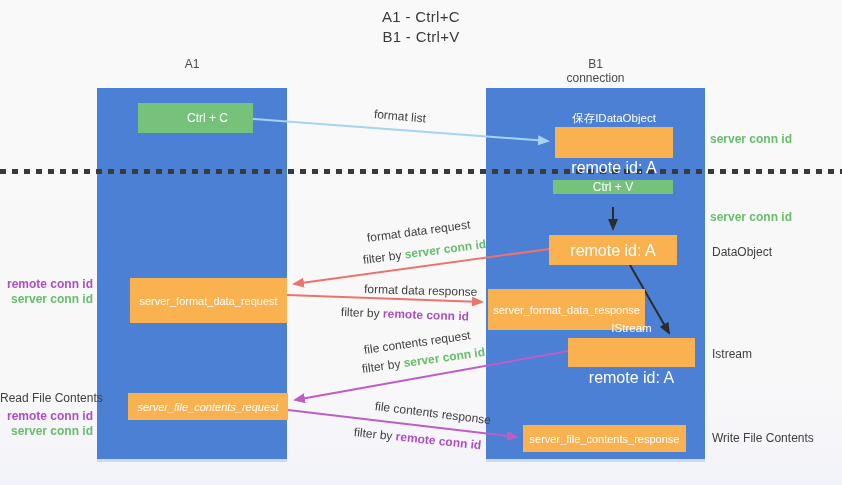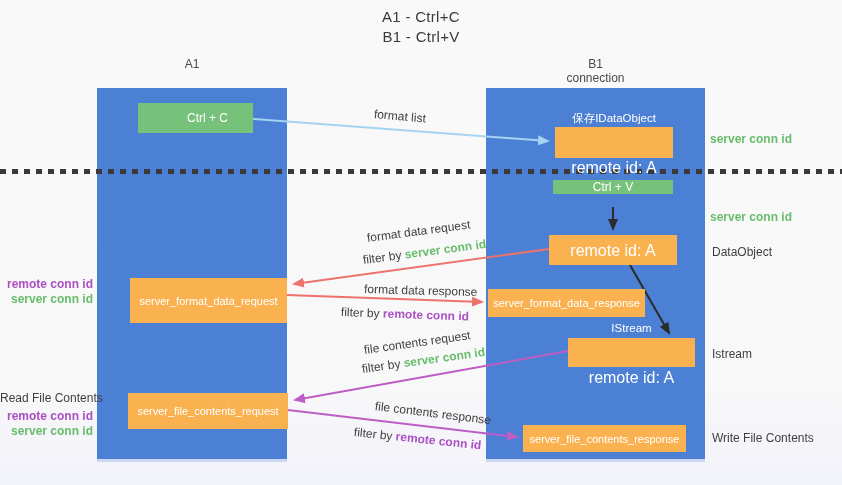--- a/index.html
+++ b/index.html
@@ -91,28 +91,28 @@
   </div>
 
   <div class="node green" style="left:553px; top:180px; width:120px; height:14px;">Ctrl + V</div>
 
   <div class="node orange" style="left:549px; top:235px; width:128px; height:30px;">
     <div class="l2">remote id: A</div>
   </div>
 
   <div class="node orange single" style="left:130px; top:278px; width:157px; height:45px;">server_format_data_request</div>
 
-  <div class="node orange single" style="left:488px; top:289px; width:157px; height:28px;">server_format_data_response</div>
+  <div class="node orange single" style="left:488px; top:289px; width:157px; height:41px;">server_format_data_response</div>
 
   <div class="node orange" style="left:568px; top:338px; width:127px; height:29px;">
     <div class="l1">IStream</div>
     <div class="l2">remote id: A</div>
   </div>
 
-  <div class="node orange single" style="left:128px; top:393px; width:160px; height:36px;">server_file_contents_request</div>
+  <div class="node orange single" style="left:128px; top:393px; width:160px; height:27px;font-style:italic;">server_file_contents_request</div>
 
   <div class="node orange single" style="left:523px; top:425px; width:163px; height:27px;">server_file_contents_response</div>
 
   <div class="alabel" style="left:374px; top:107px; transform:rotate(5deg);">format list</div>
 
   <div class="alabel" style="left:367px; top:231px; transform:rotate(-7.5deg);">format data request</div>
   <div class="alabel" style="left:363px; top:253px; transform:rotate(-7.5deg);">
     <span>filter by </span><span class="key-green">server conn id</span>
   </div>
 

